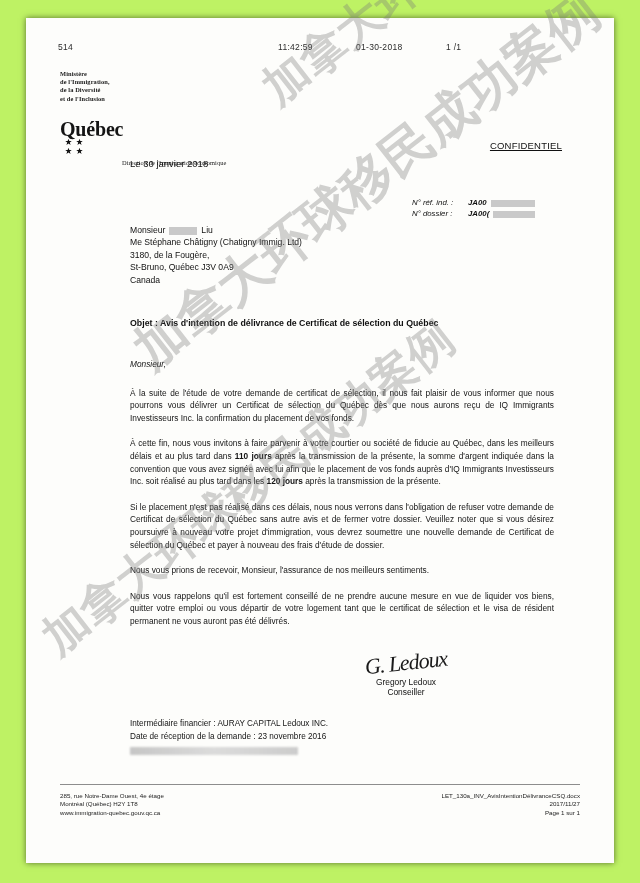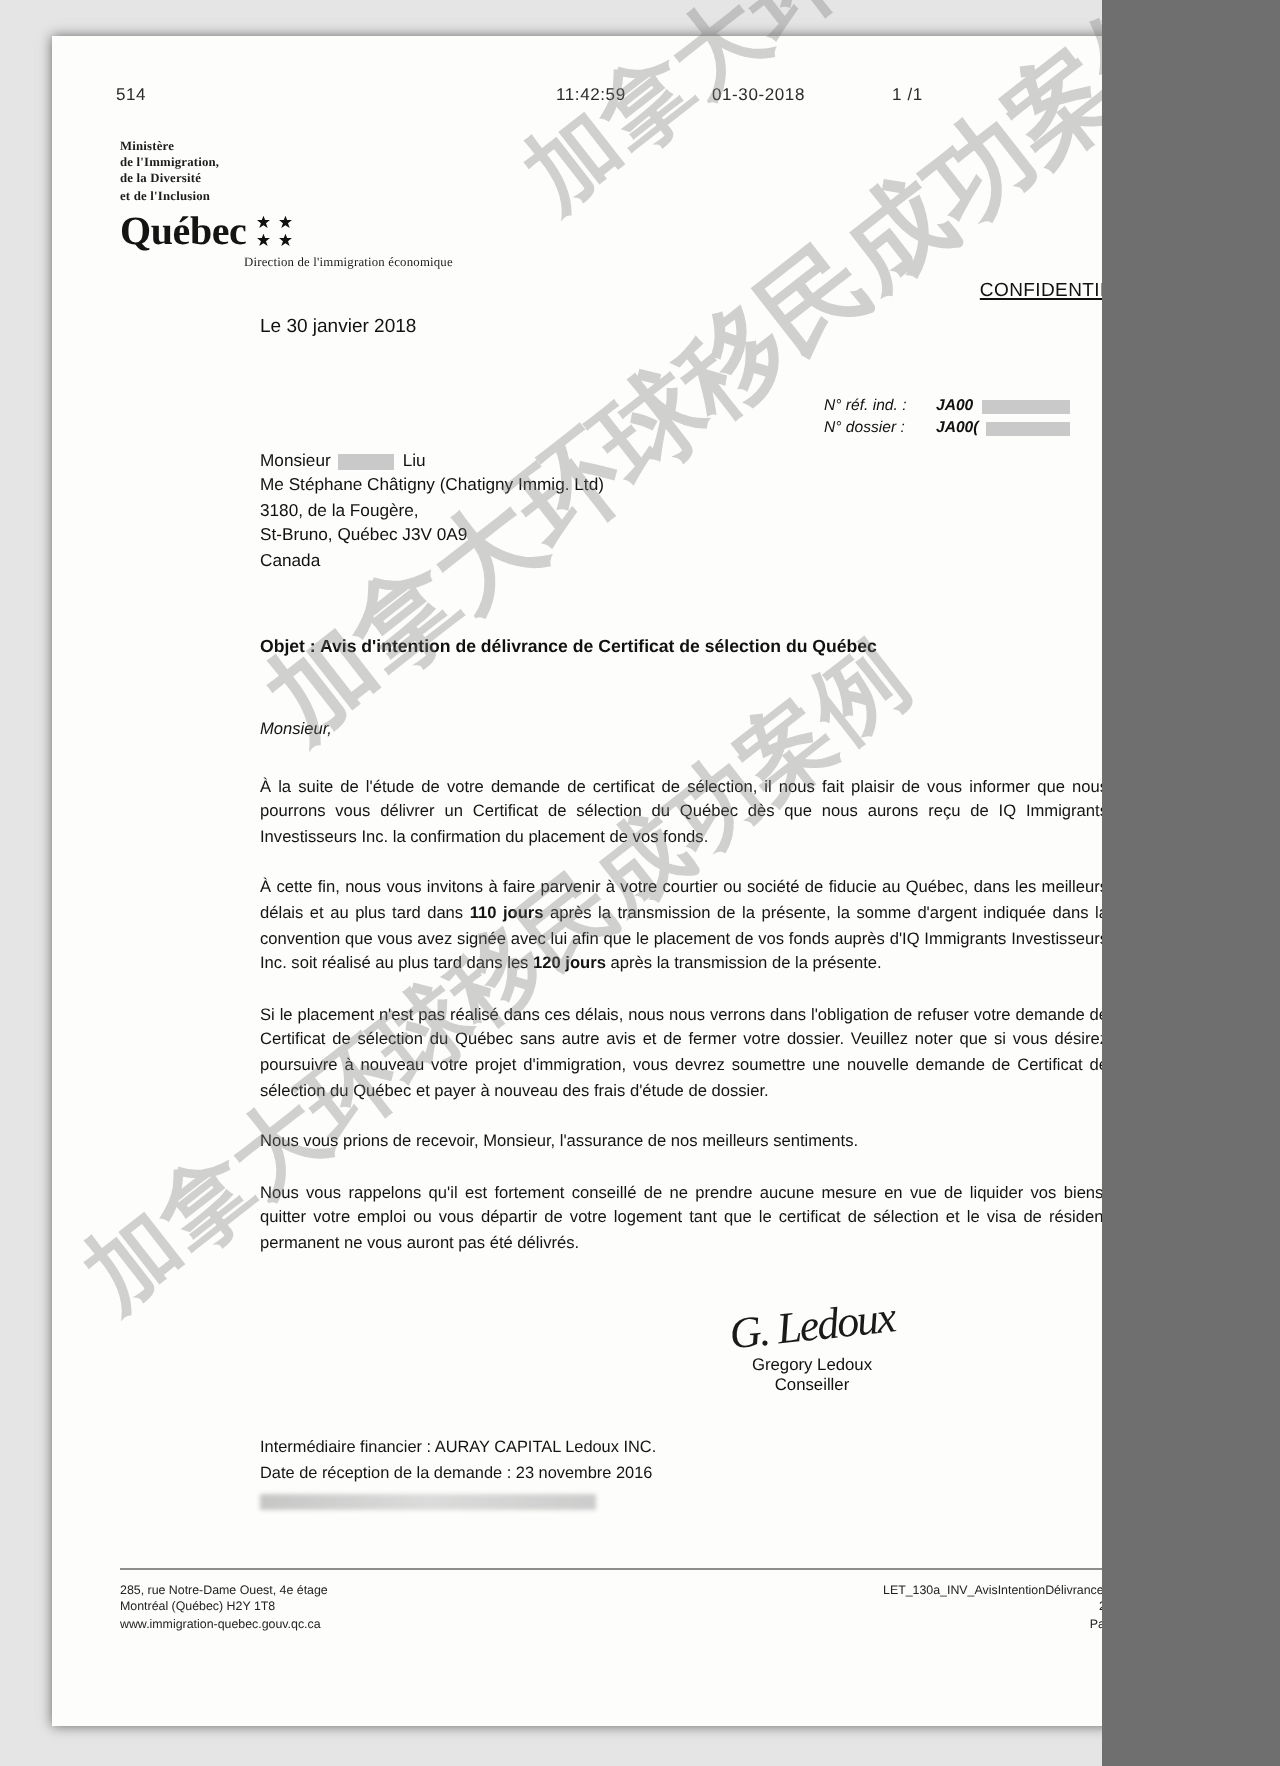--- a/index.html
+++ b/index.html
@@ -3,23 +3,23 @@
 <meta charset="utf-8">
 <style>
   html, body {
     margin: 0;
     padding: 0;
     background: #6f6f6f;
     font-family: "Liberation Sans", sans-serif;
   }
   .page {
     position: relative;
-    width: 551px;
+    width: 640px;
     height: 883px;
-    background: #e5e5e5;
+    background: #bef264;
     overflow: hidden;
   }
   .paper {
     position: absolute;
     left: 26px;
     top: 18px;
     width: 588px;
     height: 845px;
     background: #fdfdfb;
     box-shadow: 0 0 6px rgba(0,0,0,0.55);
@@ -50,22 +50,23 @@
   .logo-line {
     font-family: "Liberation Serif", serif;
     font-size: 6.4px;
     color: #1b1b1b;
     line-height: 8.2px;
     letter-spacing: 0.1px;
     font-weight: bold;
   }
   .logo-quebec-row {
     display: flex;
-    align-items: flex-end;
-    margin-top: 3px;
+    align-items: flex-start;
+    margin-top: 16px;
+    flex-direction: column;
   }
   .logo-quebec {
     font-family: "Liberation Serif", serif;
     font-size: 20px;
     font-weight: bold;
     color: #141414;
     letter-spacing: -0.2px;
     line-height: 20px;
   }
   .flag {

